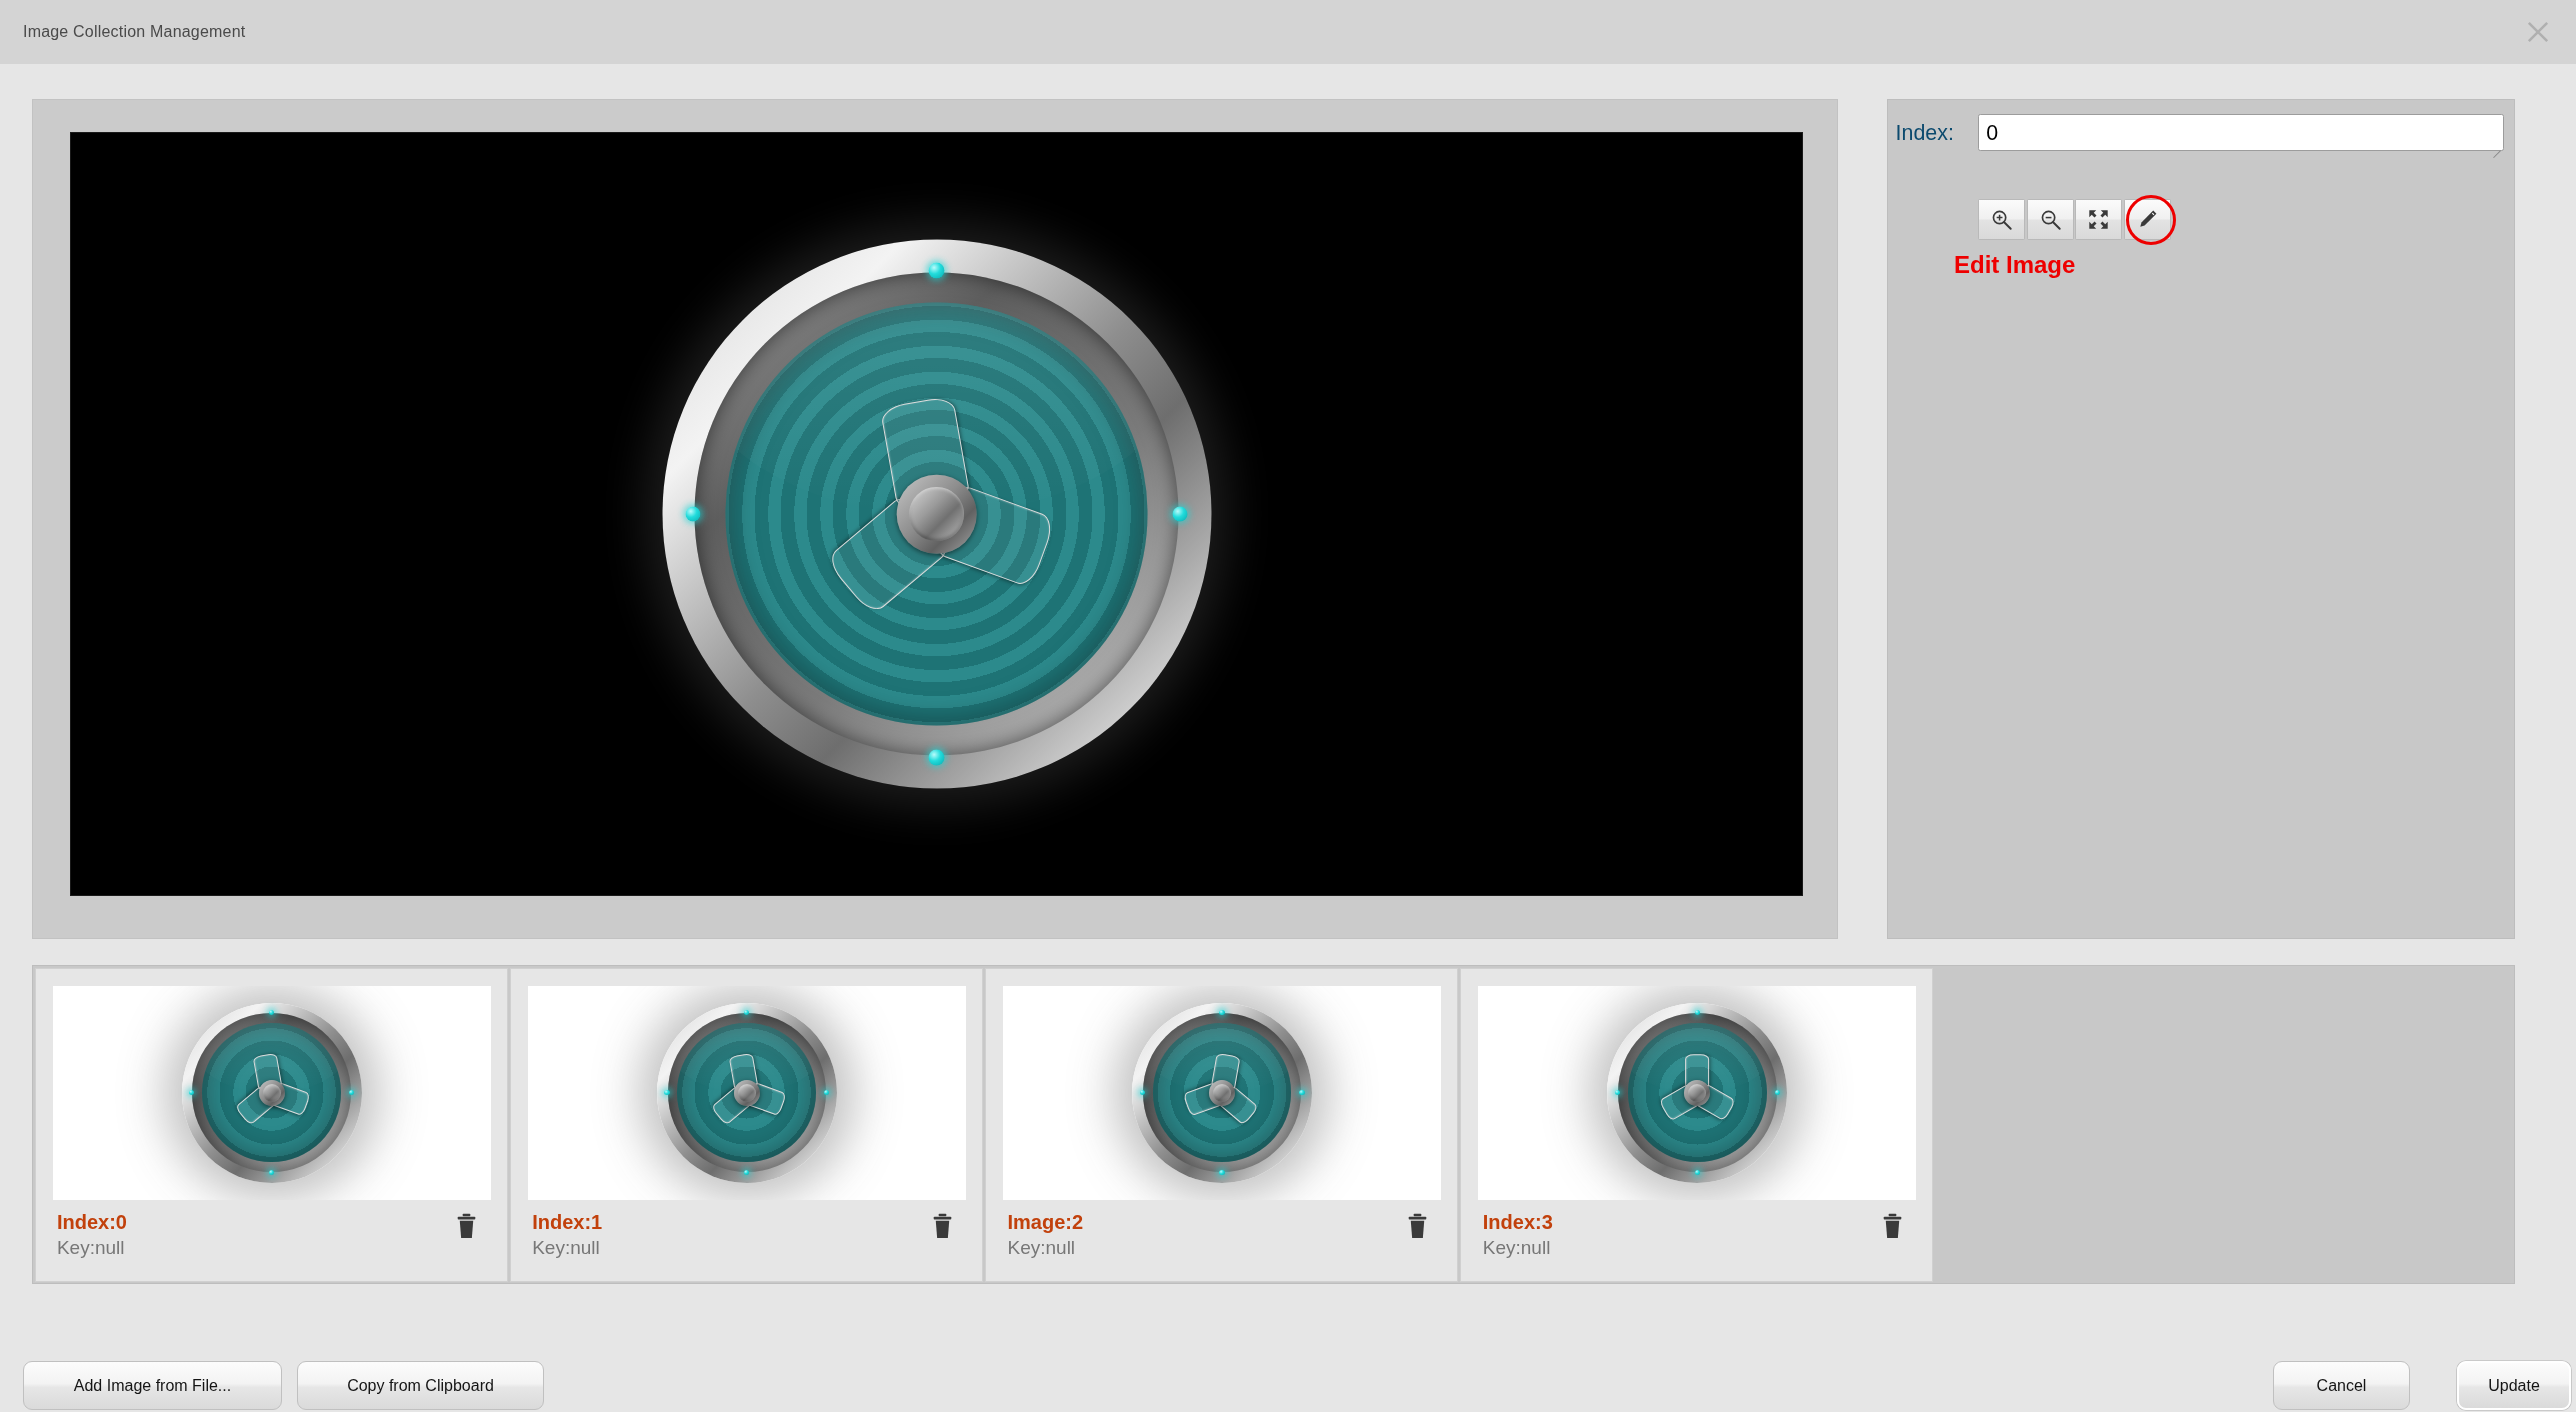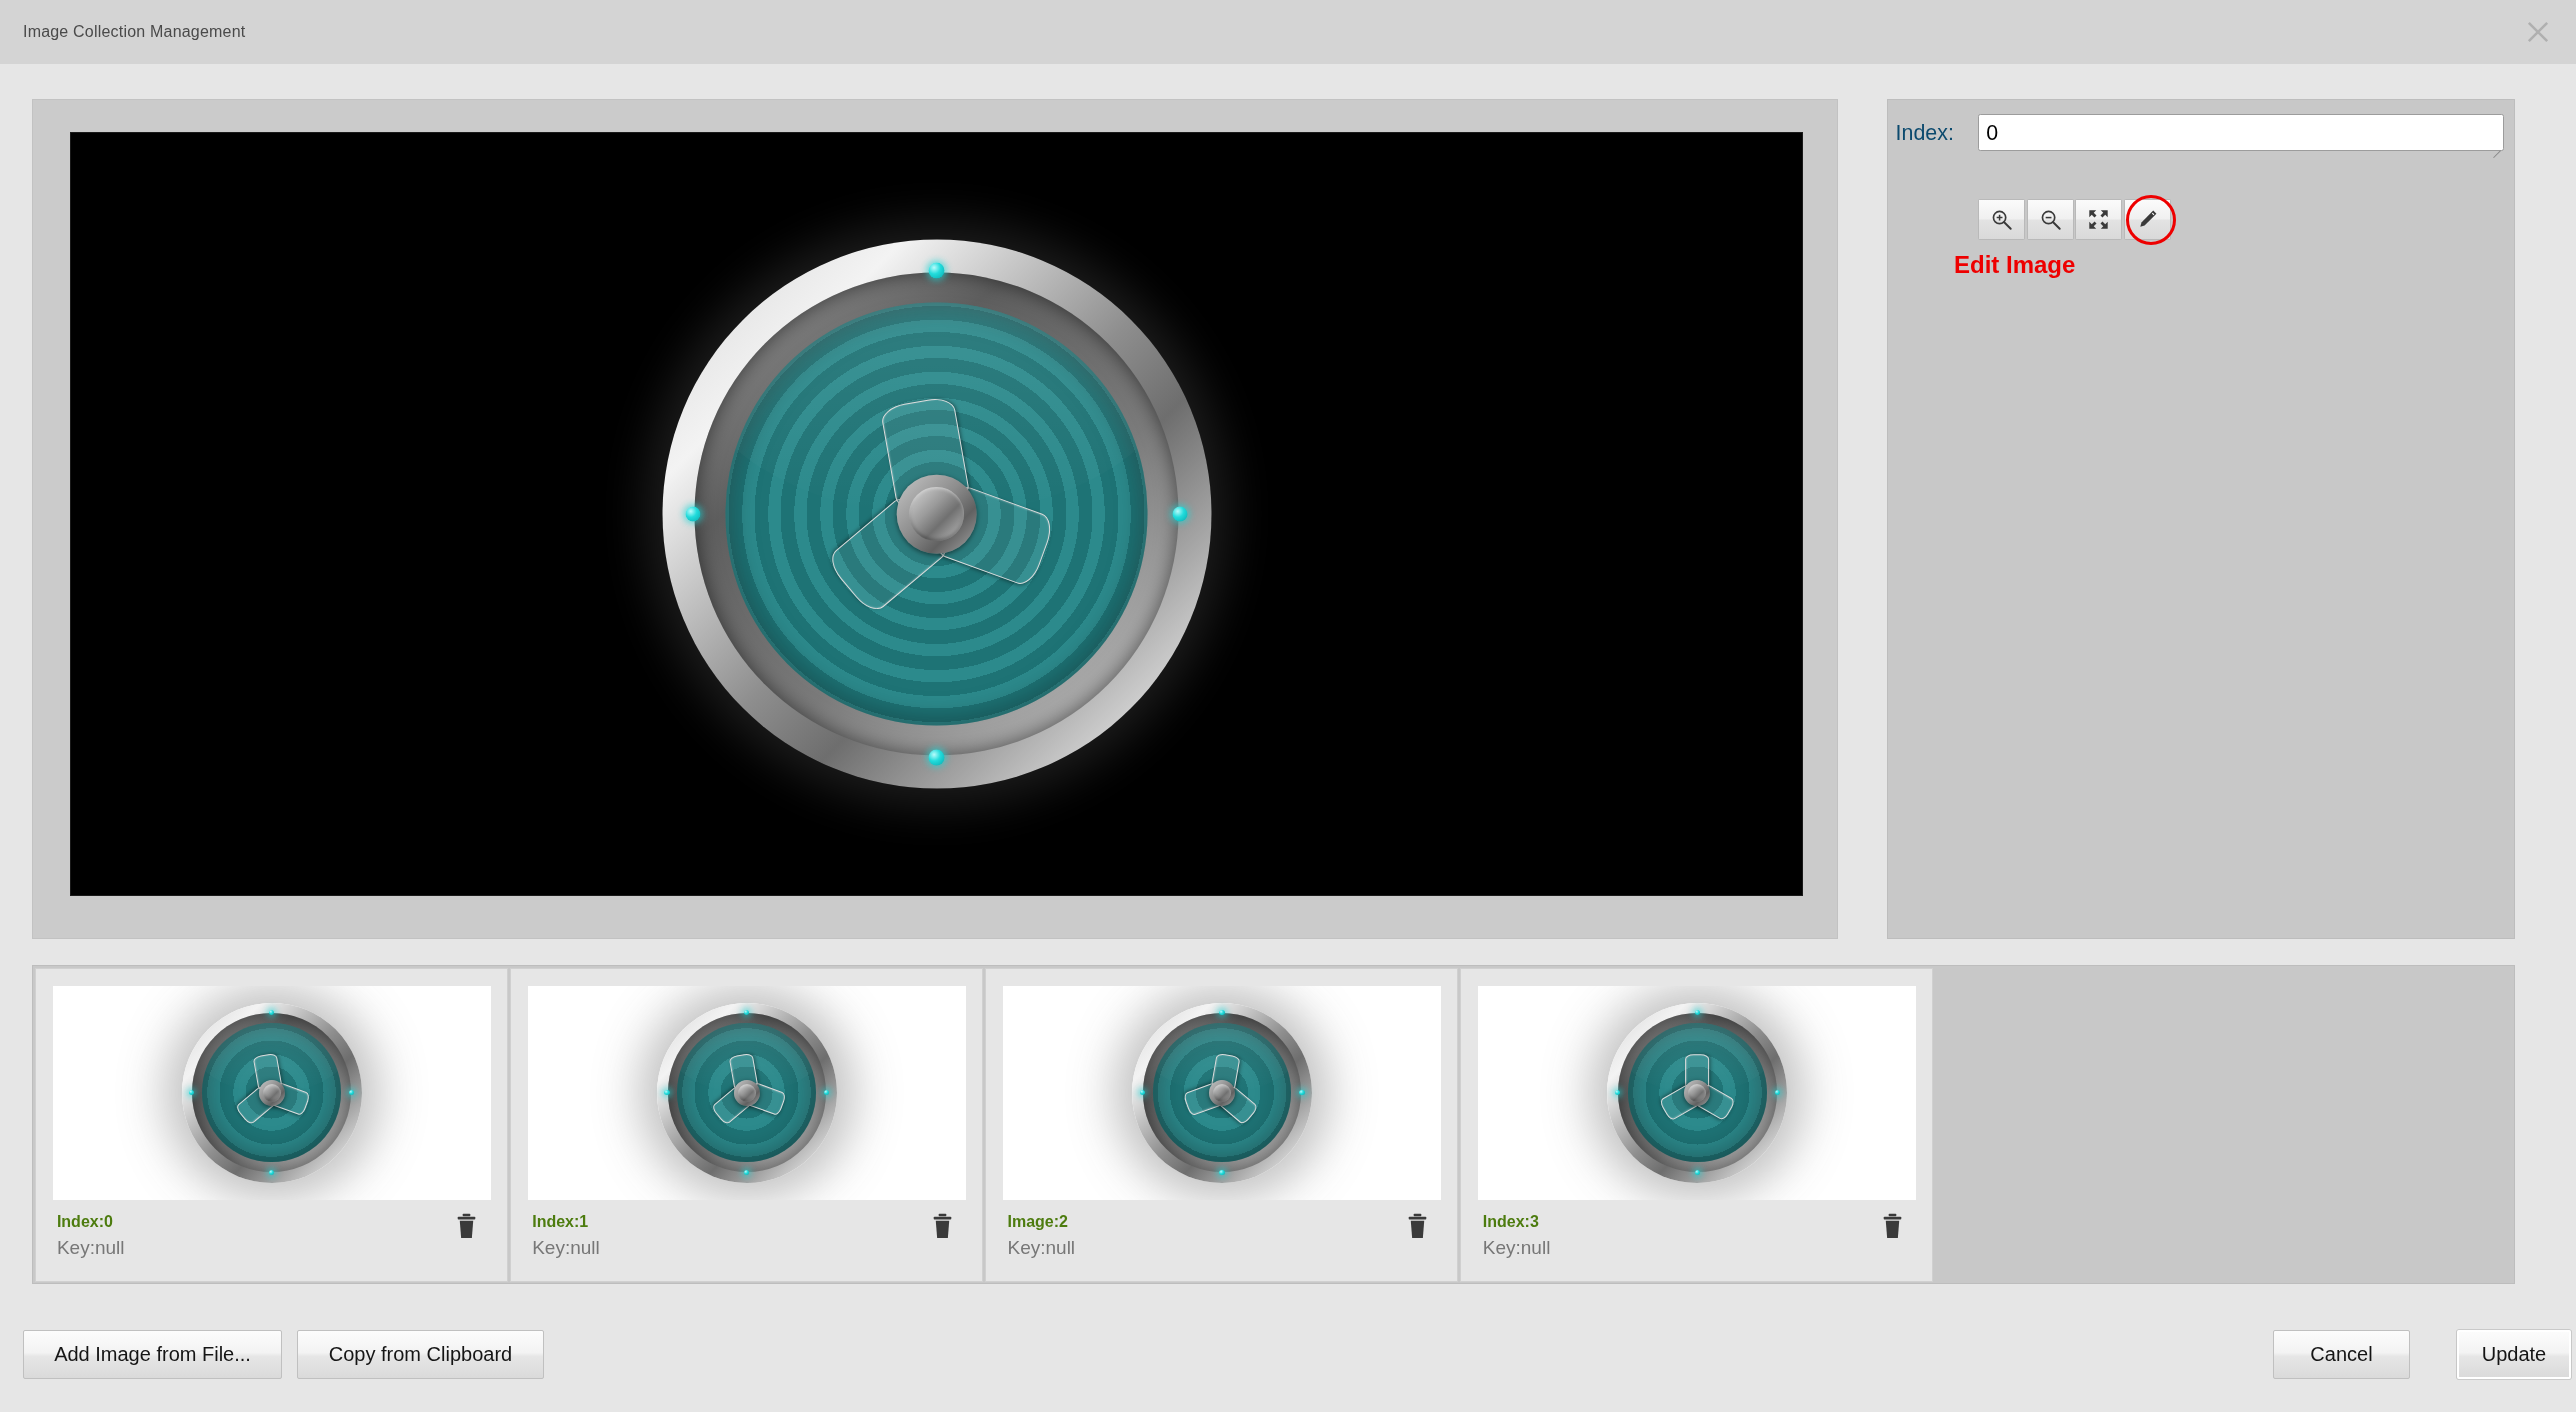--- a/index.html
+++ b/index.html
@@ -274,23 +274,23 @@
   }
   .thumb-meta {
     position: absolute;
     left: 21.4px; bottom: 20px;
     width: 432px;
     display: flex;
     align-items: flex-start;
   }
   .thumb-meta-text { flex: 1; }
   .thumb-index {
-    font-size: 16px;
+    font-size: 20px;
     font-weight: bold;
-    color: #4d7c0f;
+    color: #c2410c;
     line-height: 26px;
   }
   .thumb-key {
     font-size: 19px;
     color: #777;
     line-height: 26px;
   }
   .thumb-delete {
     width: 35px; height: 35px;
     display: flex;
@@ -310,30 +310,31 @@
   .footer {
     position: absolute;
     left: 0; bottom: 0;
     width: 2576px; height: 116px;
   }
   .btn {
     position: absolute;
     height: 49px;
     background: linear-gradient(180deg, #fcfcfc 0%, #f3f3f3 46%, #e6e6e6 54%, #dadada 100%);
     border: 0.8px solid #c0c0c0;
-    border-radius: 2px;
-    font-size: 20px;
+    border-radius: 9px;
+    font-size: 16px;
     font-family: "Liberation Sans", sans-serif;
     color: #151515;
     cursor: pointer;
     display: flex;
     align-items: center;
     justify-content: center;
     padding: 0 18.3px;
     white-space: nowrap;
+    margin-top: 31px;
   }
   .btn.add-file  { left: 23px;  top: 34px; width: 259px; }
   .btn.clipboard { left: 297px; top: 34px; width: 247px; }
   .btn.cancel    { right: 166px; top: 34px; width: 137px; }
   .btn.update    {
     right: 5px; top: 34px; width: 114px;
     font-weight: normal;
     border: 2.3px solid #ffffff;
     box-shadow: 0 0 0 0.8px #c0c0c0;
   }

